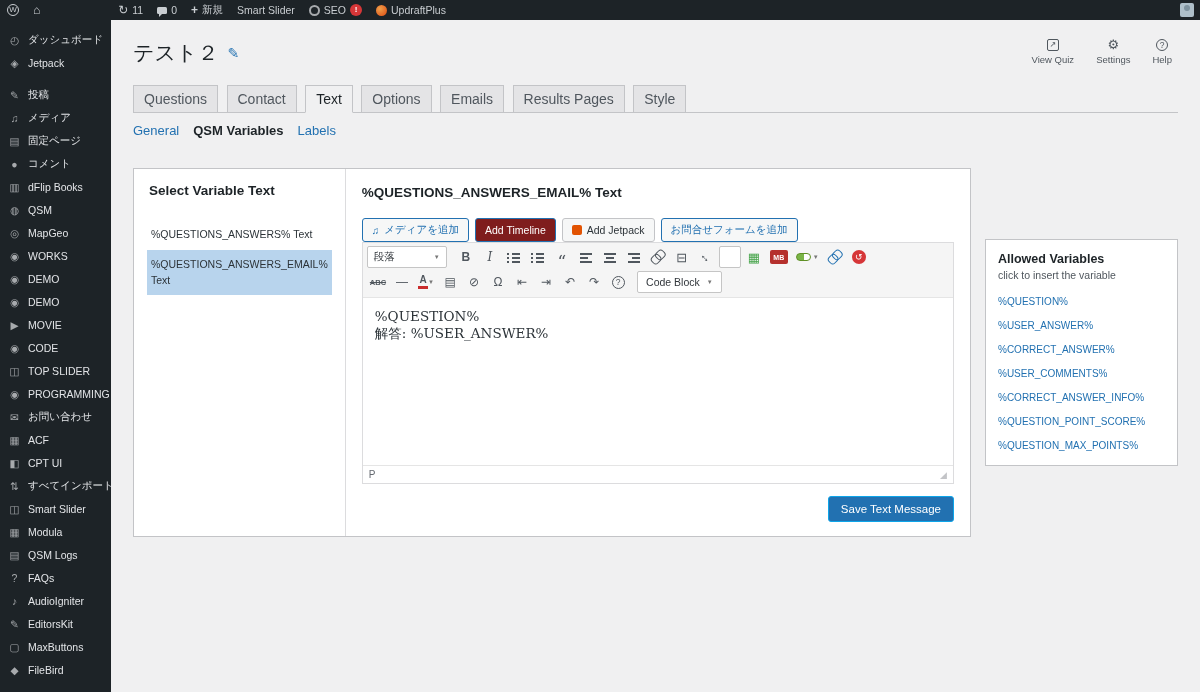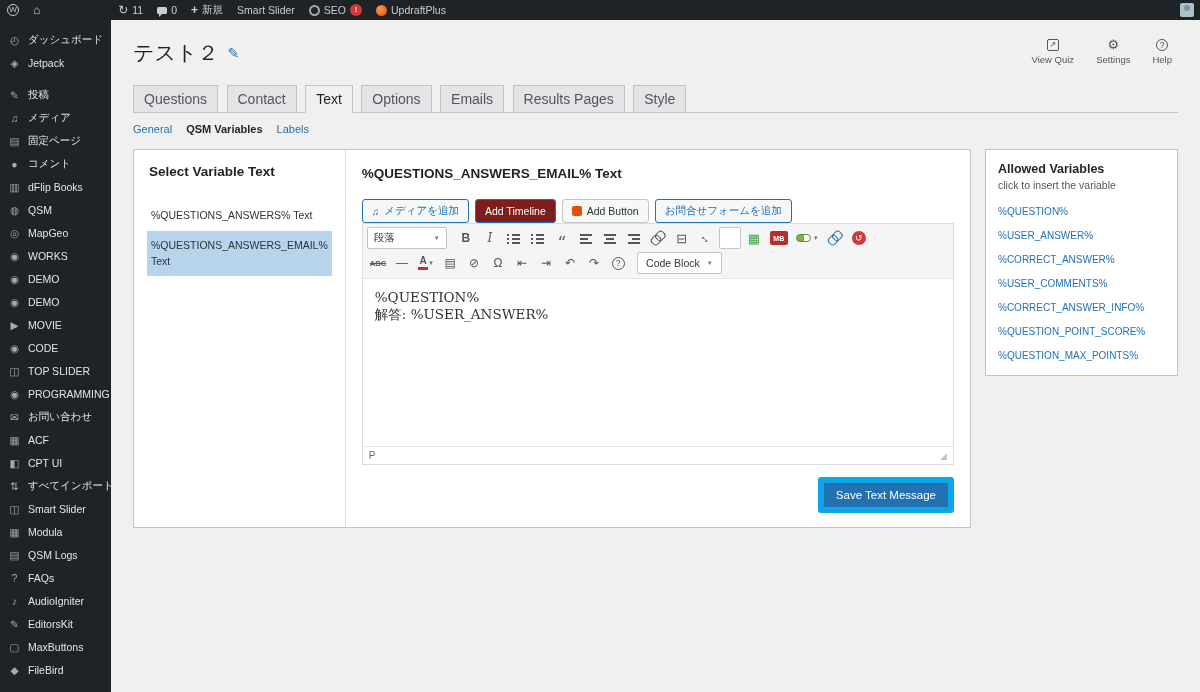--- a/index.html
+++ b/index.html
@@ -34,25 +34,25 @@
   .head-actions{display:flex;gap:22px;margin-right:6px}
   .head-action{display:flex;flex-direction:column;align-items:center;gap:3px;font-size:9.5px;color:#50575e;cursor:pointer}
   .ext-icon{width:12px;height:12px;border:1px solid #50575e;border-radius:2px;font-size:8px;line-height:10px;text-align:center;display:inline-block}
   .gear-glyph{font-size:13px;line-height:12px;height:12px}
   .circ-q{width:12px;height:12px;border:1px solid #50575e;border-radius:50%;font-size:8.5px;line-height:10px;text-align:center;display:inline-block}
 
   .tabs-row{margin:18px 22px 0;border-bottom:1px solid #c3c4c7}
   .nav-tab{display:inline-block;padding:5px 10px;margin:0 4px -1px 0;font-size:14px;color:#50575e;background:#e4e4e6;border:1px solid #c3c4c7;cursor:pointer}
   .nav-tab.active{background:#f0f0f1;border-bottom-color:#f0f0f1;color:#1d2327}
 
-  .subnav{margin:10px 22px 14px;font-size:11px;display:flex;gap:14px;align-items:center}
+  .subnav{margin:10px 22px 30px;font-size:13px;display:flex;gap:14px;align-items:center}
   .subnav-link{color:#2271b1;cursor:pointer}
   .subnav-link.current{color:#1d2327;font-weight:700;cursor:default}
 
-  .content-row{display:flex;align-items:flex-start;gap:14px;padding:0 22px}
+  .content-row{display:flex;align-items:center;gap:14px;padding:0 22px}
   .panel{background:#fff;border:1px solid #c3c4c7}
   .panel-main{flex:0 0 838px;display:flex;min-height:358px}
 
   .var-col{flex:0 0 189px;border-right:1px solid #dcdcde;padding:14px 13px}
   .var-heading{font-size:13.5px;font-weight:600;color:#1d2327;padding-left:2px}
   .var-list{margin-top:22px}
   .var-item{font-size:10.5px;padding:7px 4px;color:#2c3338;cursor:pointer;line-height:1.5}
   .var-item.selected{background:#b8d4ed}
 
   .editor-col{flex:1;padding:14px 16px 14px;display:flex;flex-direction:column}
@@ -100,21 +100,21 @@
   .colorA .a{font-size:10px;font-weight:700}
   .colorA .bar{width:10px;height:3px;background:#c92c2c;display:inline-block}
   .circ-q2{width:13px;height:13px;border:1px solid #50575e;border-radius:50%;font-size:8.5px;line-height:11px;text-align:center;display:inline-block}
 
   .editor-body{background:#fff;height:168px;padding:10px 12px;font-family:"DejaVu Serif",serif;font-size:13.5px;color:#2c3338;line-height:17px;cursor:text;border-top:1px solid #e5e5e5}
   .caret{display:inline-block;width:1px;height:13px;background:#111;vertical-align:-2px;margin-left:1px}
   .editor-status{border-top:1px solid #e5e5e5;height:18px;display:flex;align-items:center;justify-content:space-between;padding:0 6px;background:#fff;font-size:10px;color:#646970}
   .grip{color:#c3c4c7;font-size:9px;cursor:nwse-resize}
 
   .save-row{margin-top:12px;display:flex;justify-content:flex-end}
-  .save-btn{background:#2271b1;color:#fff;border:6px solid #0ea5e9;border-radius:3px;font-size:11.5px;padding:6px 12px;cursor:pointer;font-family:"Liberation Sans",sans-serif}
+  .save-btn{background:#2271b1;color:#fff;border:1px solid #0ea5e9;border-radius:3px;font-size:11.5px;padding:6px 12px;cursor:pointer;font-family:"Liberation Sans",sans-serif}
 
   .panel-vars{flex:0 0 193px;padding:12px 12px 4px}
   .av-heading{font-size:12.5px;font-weight:700;color:#1d2327}
   .av-sub{font-size:10.5px;color:#50575e;margin:3px 0 15px}
   .av-list{display:flex;flex-wrap:wrap;column-gap:16px;row-gap:13px;padding-bottom:10px}
   .av-link{font-size:10px;color:#2271b1;cursor:pointer}
 </style>
 </head>
 <body>
 
@@ -323,21 +323,21 @@
         <div class="editor-heading">%QUESTIONS_ANSWERS_EMAIL% Text</div>
 
         <div class="media-row">
           <button class="btn btn-media">
             <span class="media-ic">♫</span>
             <span>メディアを追加</span>
           </button>
           <button class="btn btn-primary">Add Timeline</button>
           <button class="btn">
             <span class="mb-ic"></span>
-            <span>Add Button</span>
+            <span>Add Jetpack</span>
           </button>
           <button class="btn btn-outline-blue">お問合せフォームを追加</button>
         </div>
 
         <div class="editor-frame">
           <div class="mce-toolbar">
             <span class="tsel">
               <span>段落</span>
               <span class="arr">▼</span>
             </span>

